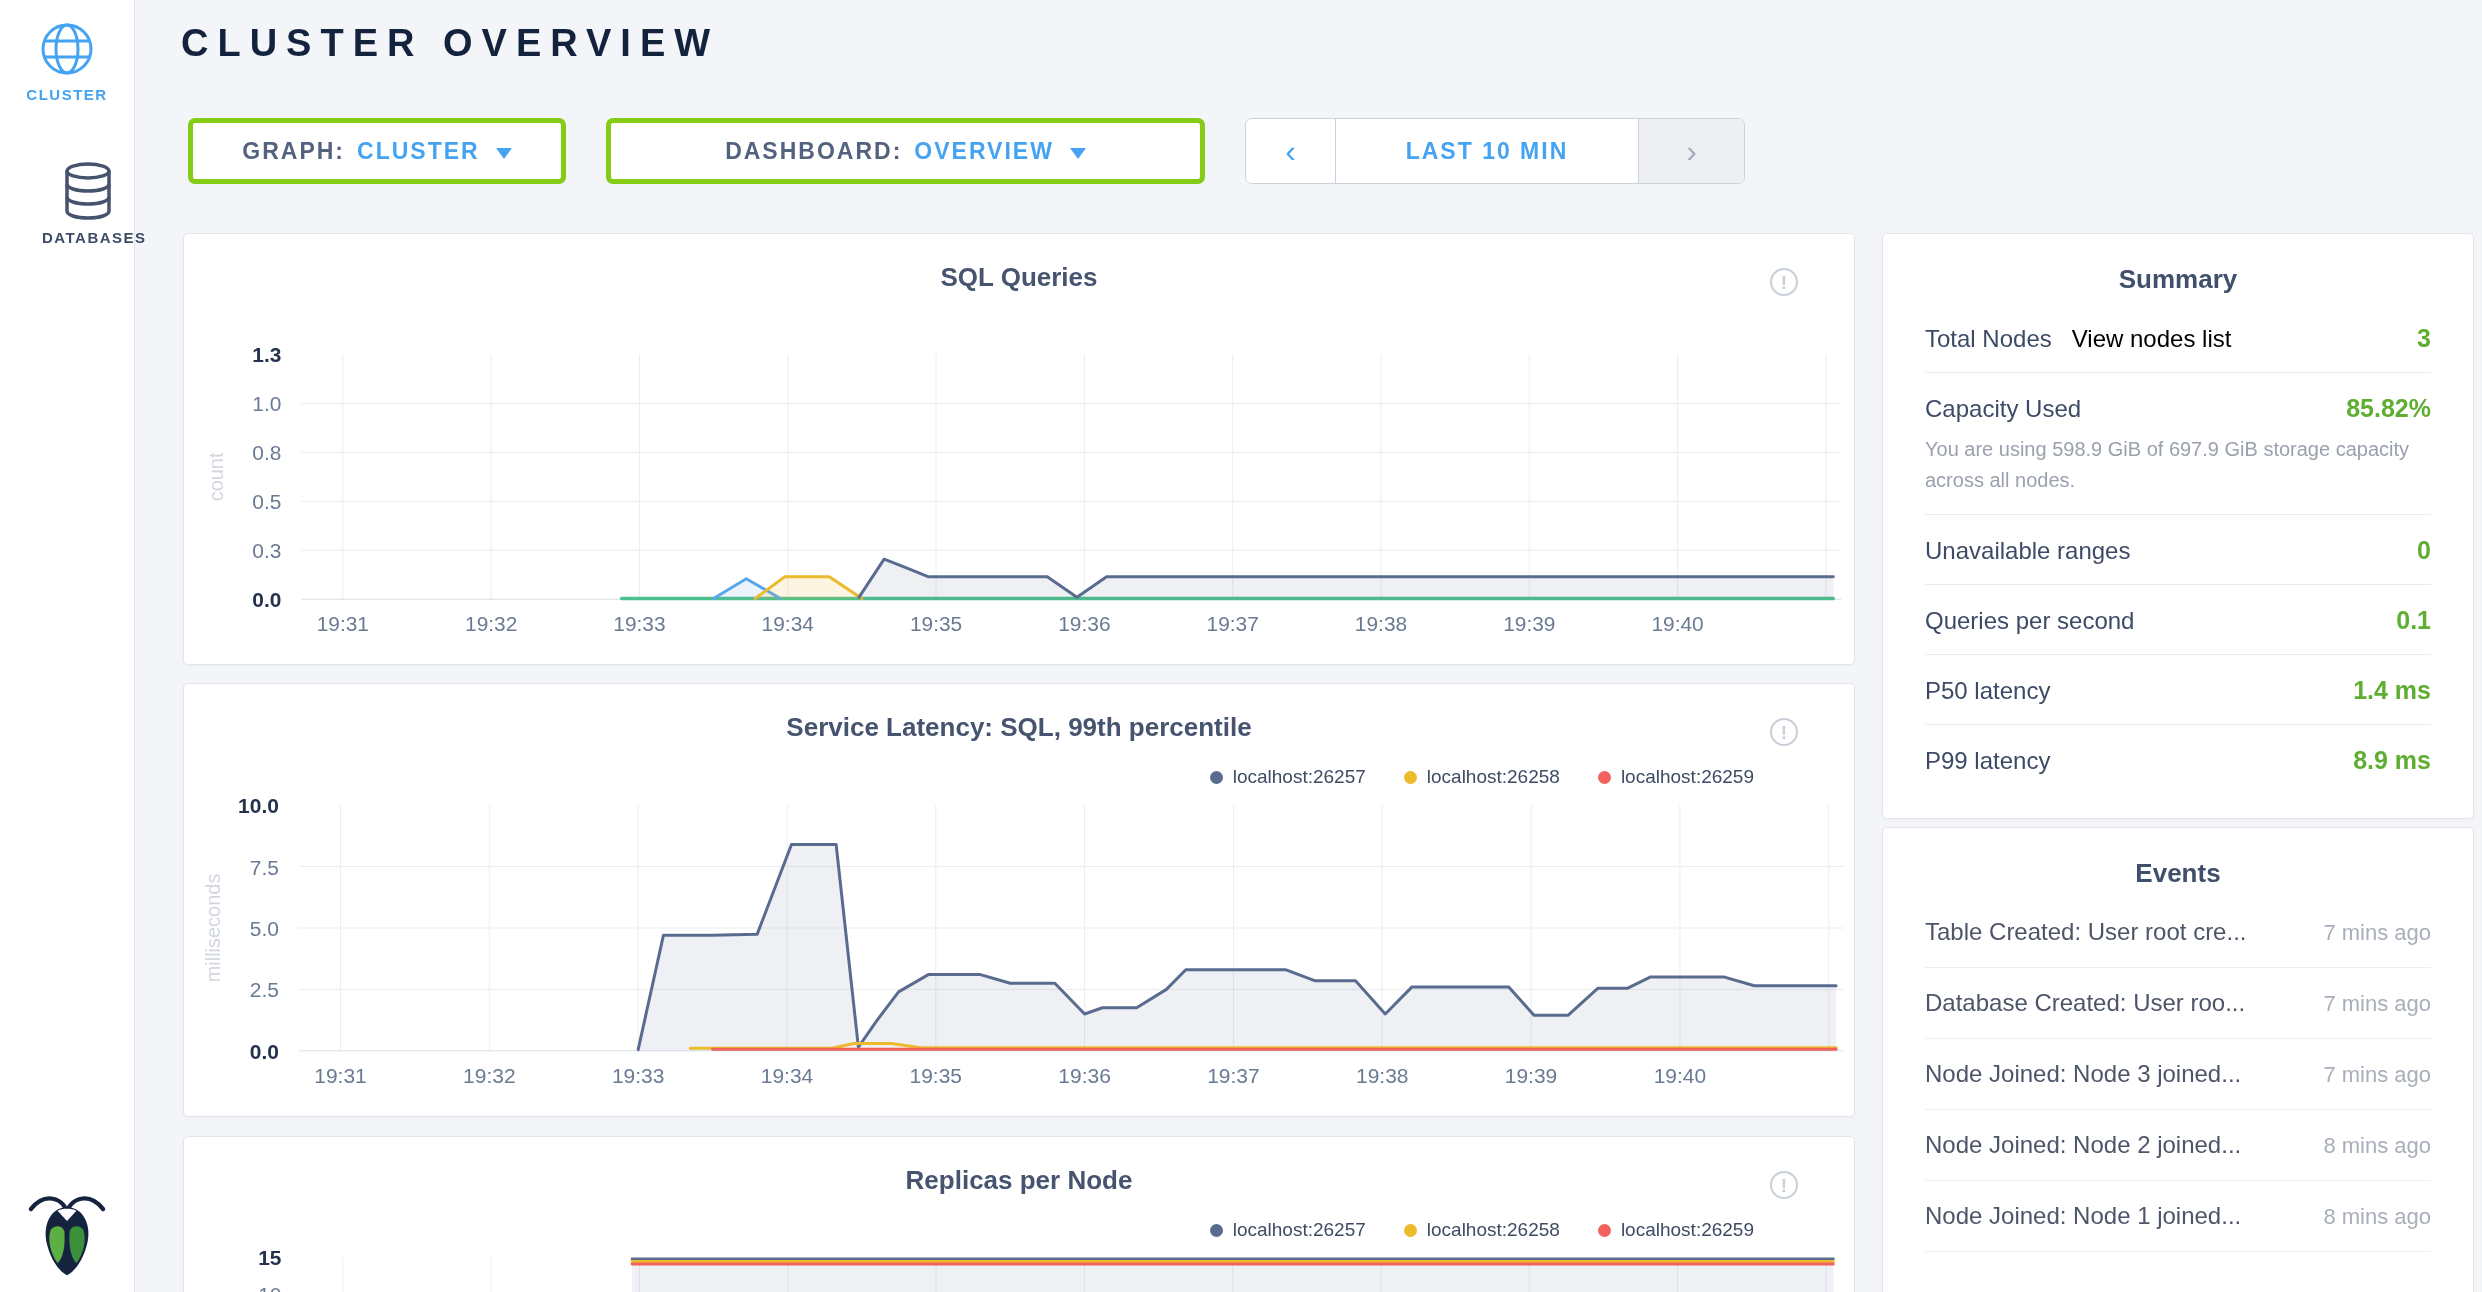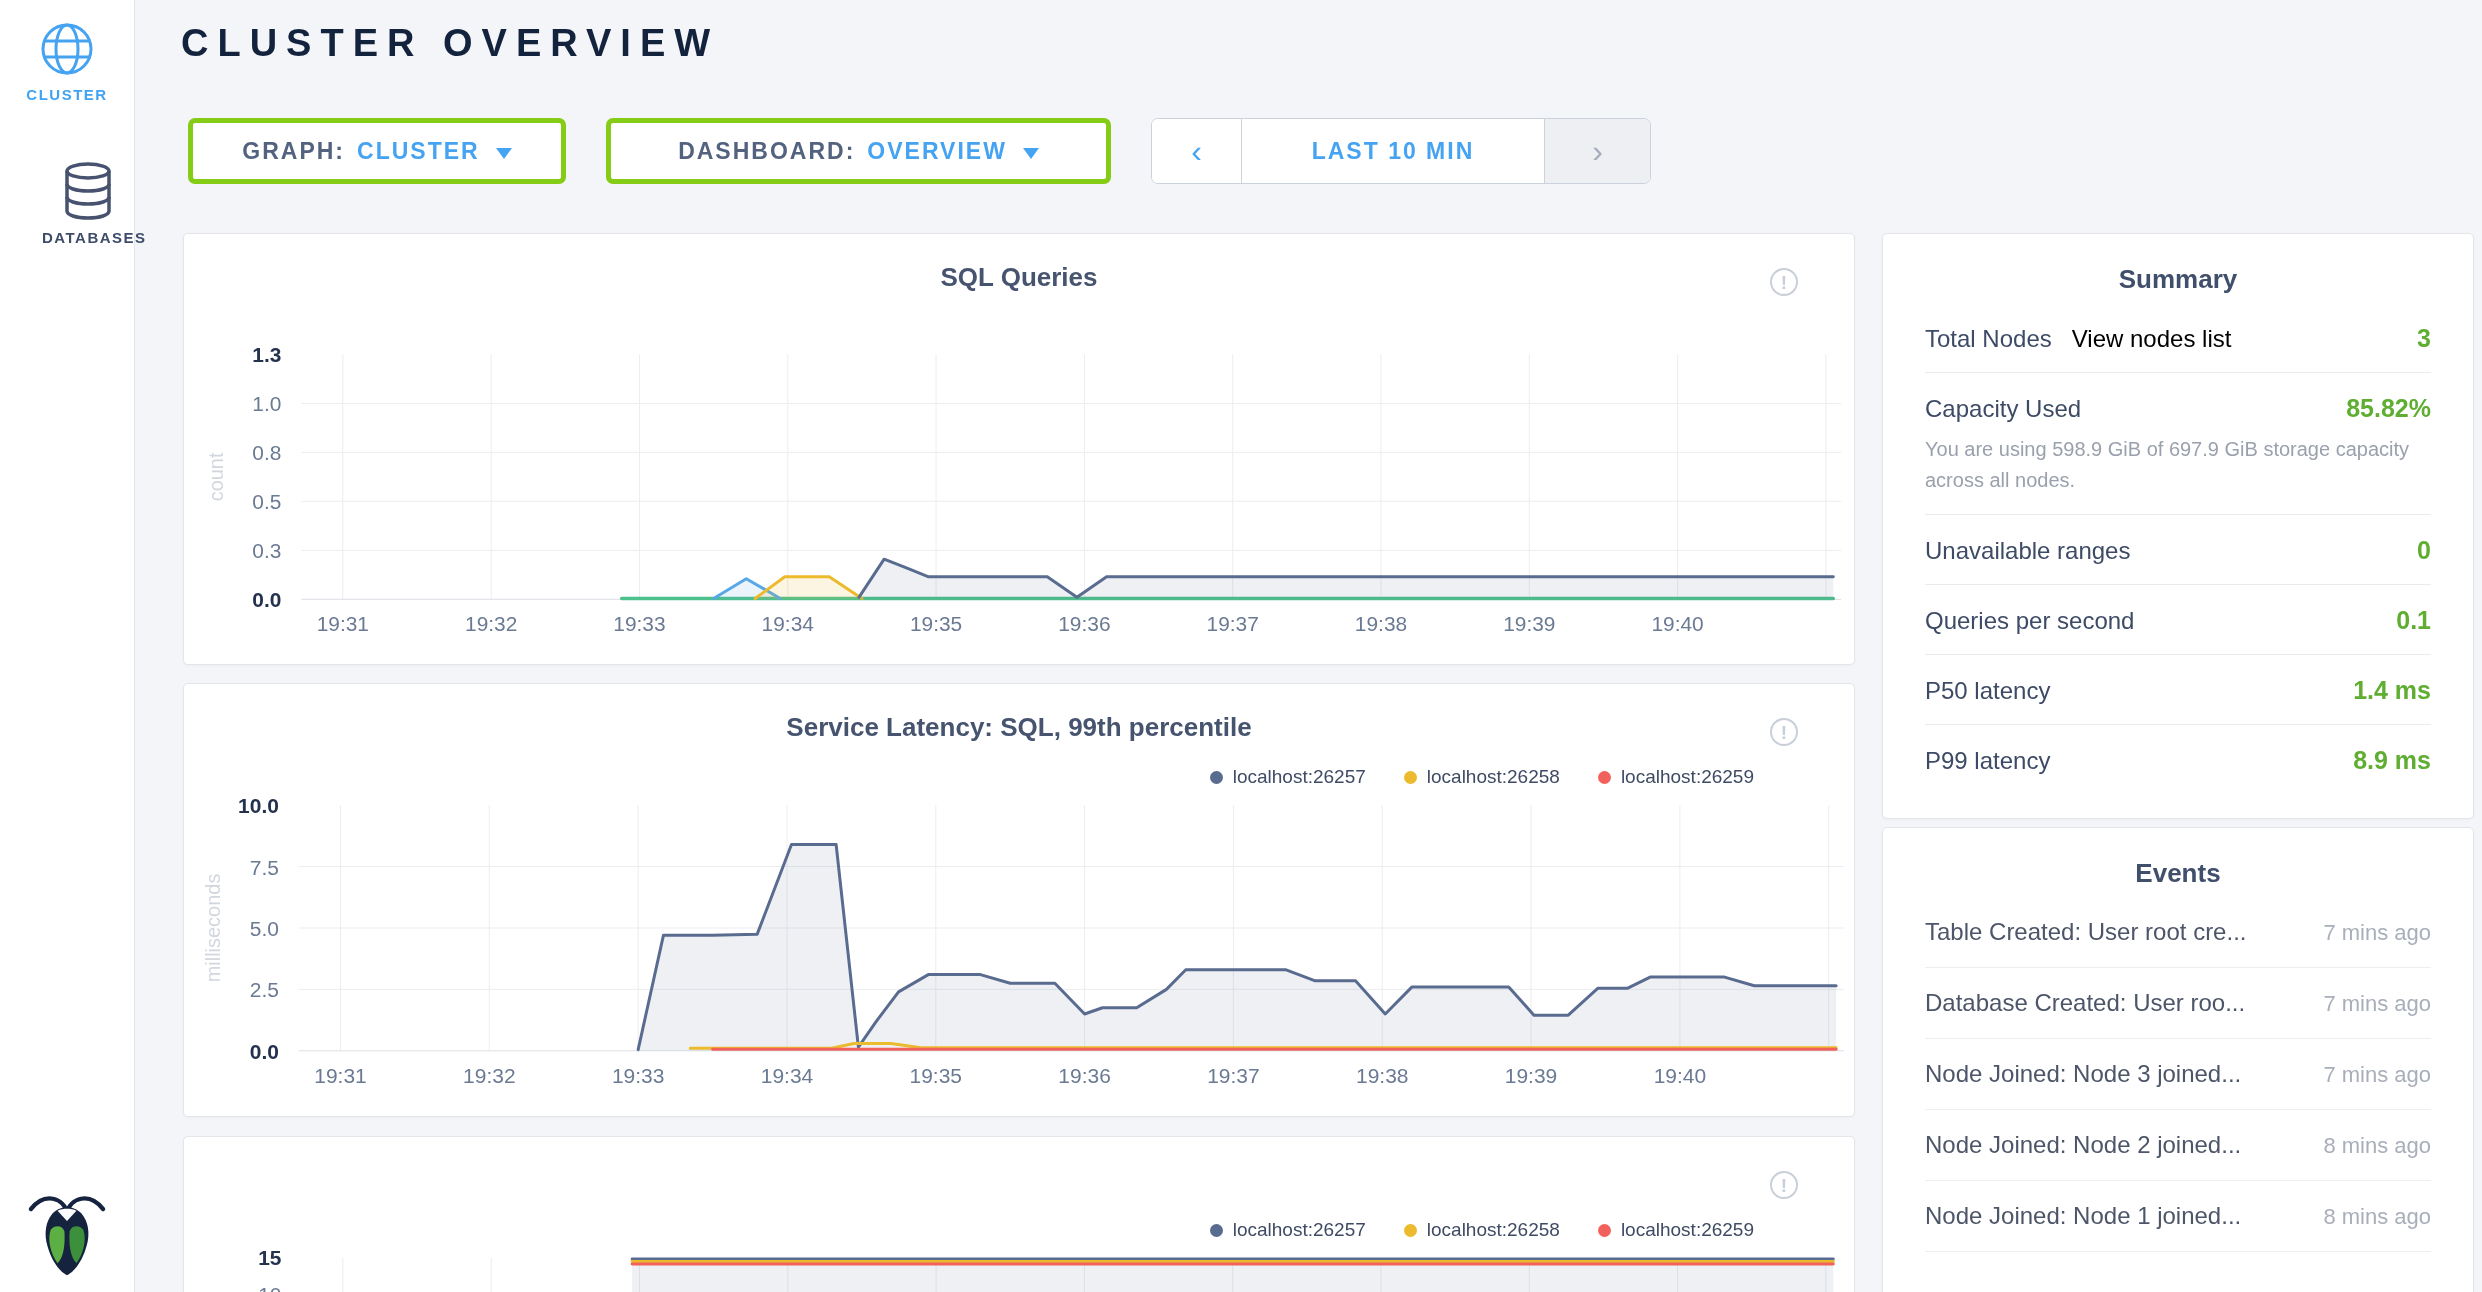--- a/index.html
+++ b/index.html
@@ -27,21 +27,21 @@
     position:absolute; left:181px; top:22px;
     font-size:38px; font-weight:800; letter-spacing:9px; color:#13233e;
   }
   
   .controls { position:absolute; left:188px; top:118px; height:66px; display:flex; gap:40px; }
   .dropdown {
     height:66px; background:#fff; border:5px solid #84cc16; border-radius:7px;
     display:flex; align-items:center; justify-content:center; gap:12px;
     font-size:23px; font-weight:700; letter-spacing:2px; cursor:pointer;
   }
-  .dd-graph { width:378px; } .dd-dash { width:505px; }
+  .dd-graph { width:378px; } .dd-dash { width:599px; }
   .dd-label { color:#53637f; }
   .dd-value { color:#45a3f2; }
   .caret {
     width:0; height:0; margin-left:4px; transform:translateY(2px);
     border-left:8px solid transparent; border-right:8px solid transparent;
     border-top:11px solid #45a3f2;
   }
   .timesel {
     width:500px; height:66px; display:flex; background:#fff;
     border:1px solid #ccd2db; border-radius:7px; overflow:hidden;
@@ -322,20 +322,21 @@
               </clipPath>
             </defs>
             <g clip-path="url(#clip2)">
               <path d="M447.3,122.5 L1654.1,122.5 L1654.1,230.0 L447.3,230.0 Z" fill="rgba(90,107,144,0.10)" stroke="none"></path>
               <path d="M447.3,122.5 L1654.1,122.5" fill="none" stroke="#5a6b90" stroke-width="3" stroke-linejoin="round" stroke-linecap="round"></path>
               <path d="M447.3,125.0 L1654.1,125.0" fill="none" stroke="#ecba2d" stroke-width="3" stroke-linejoin="round" stroke-linecap="round"></path>
               <path d="M447.3,127.5 L1654.1,127.5" fill="none" stroke="#f2625d" stroke-width="3" stroke-linejoin="round" stroke-linecap="round"></path>
             </g>
           </svg>
         </div>
+      <h3 class="chart-title">Replicas per Node</h3>
       <span class="info-icon"></span>
       <div class="legend">
           <span class="legend-item">
             <span class="dot" style="background: rgb(90, 107, 144);"></span>
             <span>localhost:26257</span>
           </span>
           <span class="legend-item">
             <span class="dot" style="background: rgb(236, 186, 45);"></span>
             <span>localhost:26258</span>
           </span>

